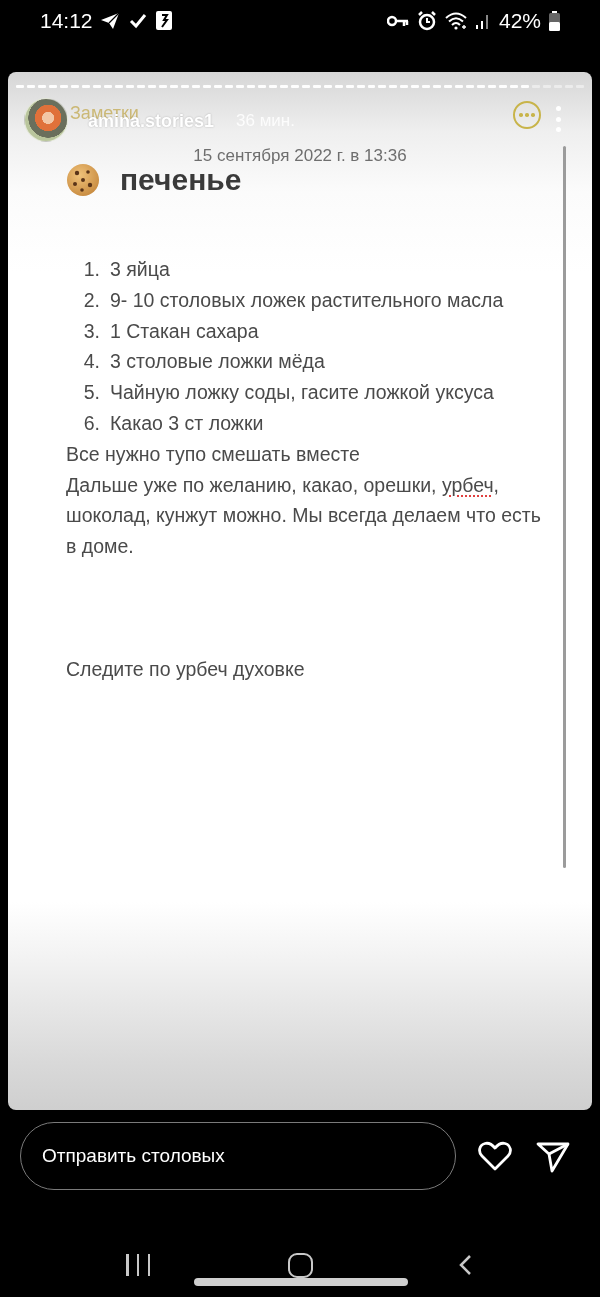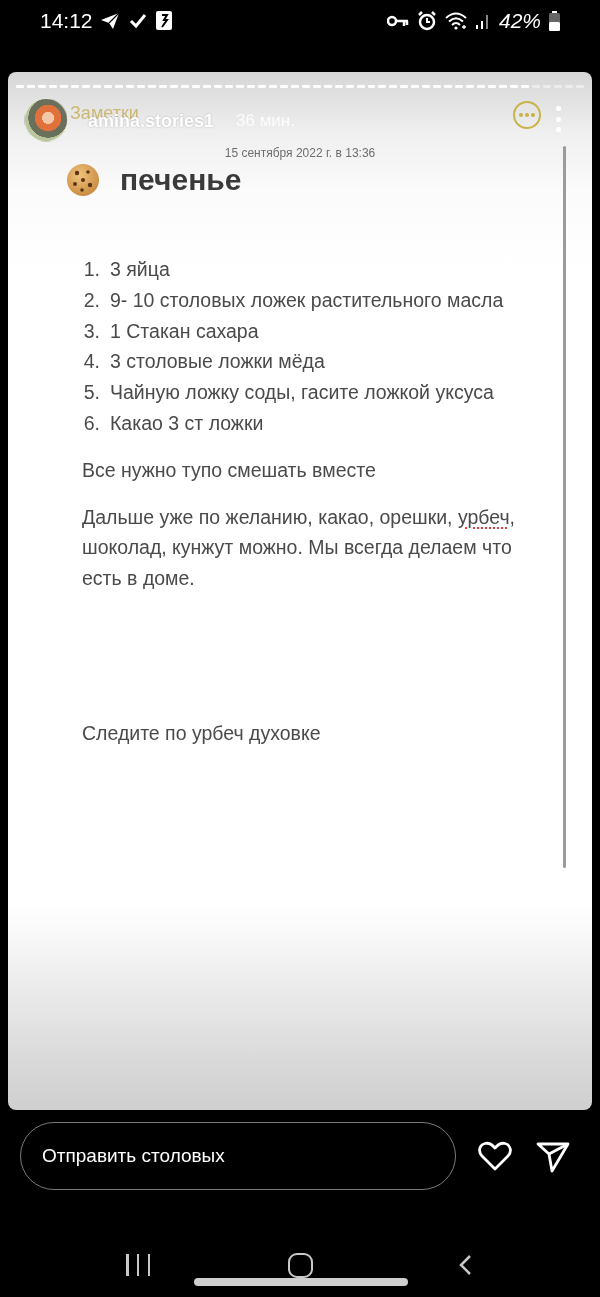--- a/index.html
+++ b/index.html
@@ -3,21 +3,21 @@
 <meta charset="utf-8">
 <style>
   * { box-sizing: border-box; margin: 0; padding: 0; }
   html, body { width: 600px; height: 1297px; background: #000; overflow: hidden; }
   body { font-family: "Liberation Sans", "DejaVu Sans", sans-serif; position: relative; }
 
   
   .status-bar { position: absolute; top: 0; left: 0; width: 600px; height: 44px; color: #fff; }
   .status-time { position: absolute; left: 40px; top: 9px; font-size: 21px; }
   .status-left-icons { position: absolute; left: 100px; top: 11px; display: flex; gap: 9px; align-items: center; }
-  .status-right { position: absolute; right: 40px; top: 9px; display: flex; gap: 8px; align-items: center; font-size: 21px; font-style: italic; }
+  .status-right { position: absolute; right: 40px; top: 9px; display: flex; gap: 8px; align-items: center; font-size: 21px; }
   .status-right svg, .status-left-icons svg { display: block; }
 
   
   .story-card {
     position: absolute; left: 8px; top: 72px; width: 584px; height: 1038px;
     border-radius: 8px; overflow: hidden;
     background: linear-gradient(to bottom, #d6d6d6 0px, #efefef 60px, #fbfbfb 120px, #ffffff 200px, #ffffff 830px, #f4f4f4 880px, #d9d9d9 990px, #cfcfcf 1038px);
   }
   .progress-bar { position: absolute; top: 13px; left: 8px; right: 8px; height: 3px; display: flex; gap: 3px; }
   .progress-seg { flex: 1; background: rgba(255,255,255,0.95); border-radius: 1px; }
@@ -30,33 +30,33 @@
     border: 1px solid rgba(255,255,255,0.6);
   }
   .notes-app-label { position: absolute; left: 62px; top: 5px; font-size: 18px; color: #c9b46a; opacity: 0.9; }
   .username { position: absolute; left: 80px; top: 13px; font-size: 18px; color: #fff; font-weight: bold; text-shadow: 0 0 2px rgba(0,0,0,0.25); }
   .time-ago { position: absolute; left: 228px; top: 13px; font-size: 17px; color: rgba(255,255,255,0.85); }
   .notes-more-button { position: absolute; left: 505px; top: 3px; width: 28px; height: 28px; border: 2px solid #c8b44a; border-radius: 50%; display: flex; align-items: center; justify-content: center; gap: 2.5px; }
   .notes-more-button span { width: 3.5px; height: 3.5px; background: #c8b44a; border-radius: 50%; }
   .story-options-button { position: absolute; left: 546px; top: 8px; width: 8px; height: 26px; display: flex; flex-direction: column; justify-content: space-between; align-items: center; }
   .story-options-button span { width: 5px; height: 5px; background: #fff; border-radius: 50%; }
 
-  .note-date { position: absolute; top: 74px; left: 0; right: 0; text-align: center; font-size: 12px; color: #6e6e6e; }
+  .note-date { position: absolute; top: 74px; left: 0; right: 0; text-align: center; font-size: 17px; color: #6e6e6e; }
   .note-scrollbar { position: absolute; left: 555px; top: 74px; width: 3px; height: 722px; background: #9b9b9b; border-radius: 2px; }
 
   .note-title { position: absolute; left: 58px; top: 91px; display: flex; align-items: flex-end; gap: 20px; }
   .cookie-icon { width: 34px; height: 34px; }
   .note-title-text { font-size: 30px; font-weight: bold; color: #3a3a3a; }
 
   .note-body { position: absolute; left: 58px; top: 182px; width: 480px; color: #4a4a4a; font-size: 19.5px; line-height: 30.8px; }
   .ingredient-list { list-style: none; }
   .ingredient-item { display: flex; }
   .ingredient-num { width: 44px; text-align: right; padding-right: 10px; flex: none; }
   .ingredient-text { flex: 1; }
-  .para { margin: 16px; }
+  .para { margin: 0; }
   .spacer { height: 30.8px; }
   .spell-error { text-decoration: underline dotted #e04040; text-underline-offset: 4px; text-decoration-thickness: 2px; }
 
   
   .message-input {
     position: absolute; left: 20px; top: 1122px; width: 436px; height: 68px;
     border: 1.5px solid #7a7a7a; border-radius: 34px; background: #000;
     color: #fff; font-size: 19px; padding-left: 21px; display: flex; align-items: center;
   }
   .like-button { position: absolute; left: 478px; top: 1140px; width: 34px; height: 32px; }

